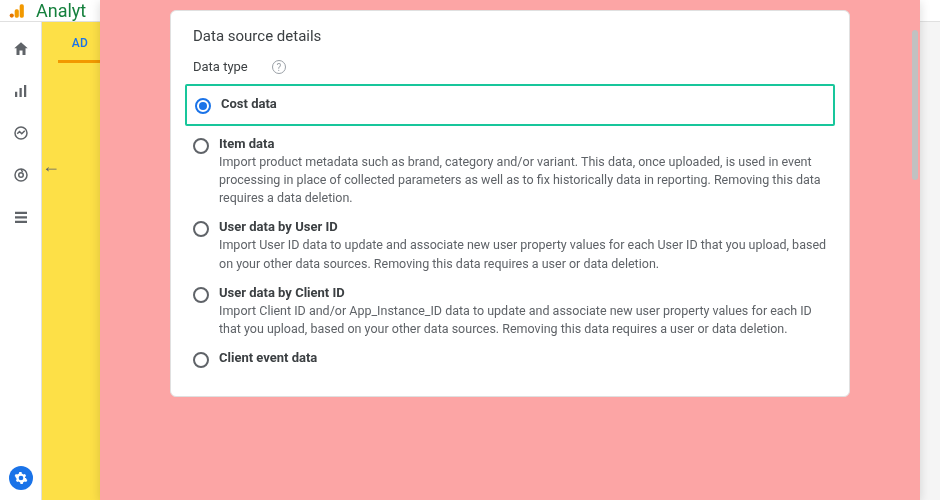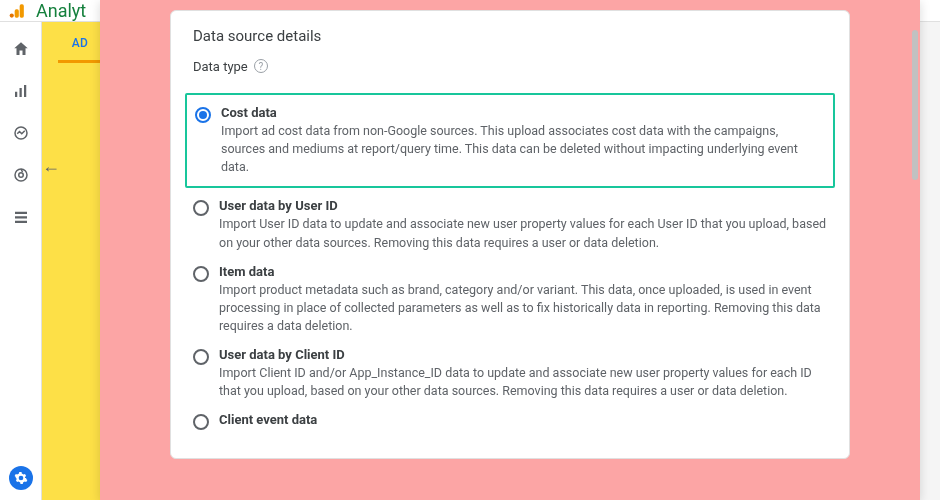--- a/index.html
+++ b/index.html
@@ -129,25 +129,25 @@
     max-width: 350px;
     padding: 8px 10px;
     border: 1px solid #dadce0;
     border-radius: 4px;
     font-size: 13px;
     color: #3c4043;
     font-family: inherit;
   }
   .data-type-row {
     display: flex;
-    align-items: flex-start;
-    gap: 6px;
+    align-items: flex-end;
+    gap: 24px;
     font-size: 13px;
     color: #3c4043;
-    margin-bottom: 23px;
+    margin-bottom: 14px;
   }
   .help-icon {
     width: 14px; height: 14px;
     border: 1px solid #9aa0a6;
     border-radius: 50%;
     display: inline-flex;
     align-items: center; justify-content: center;
     font-size: 10px; color: #9aa0a6;
   }
   .radio-option {
@@ -260,46 +260,45 @@
       <span>Data type</span>
       <span class="help-icon">?</span>
     </div>
 
     <div id="radio-list">
         <div class="highlight-selected">
     <div class="radio-option">
       <div class="radio-btn selected"></div>
       <div class="radio-content">
         <div class="radio-title">Cost data</div>
-        <div class="radio-desc">Import ad cost data from non-Google sources. This upload associates cost data with the campaigns, sources and mediums at report/query time. This data can be deleted without impacting underlying event data.</div>
+      </div>
+    </div>
+        </div>
+        <div>
+    <div class="radio-option">
+      <div class="radio-btn "></div>
+      <div class="radio-content">
+        <div class="radio-title">Item data</div>
+        <div class="radio-desc">Import product metadata such as brand, category and/or variant. This data, once uploaded, is used in event processing in place of collected parameters as well as to fix historically data in reporting. Removing this data requires a data deletion.</div>
       </div>
     </div>
         </div>
         <div>
     <div class="radio-option">
       <div class="radio-btn "></div>
       <div class="radio-content">
         <div class="radio-title">User data by User ID</div>
         <div class="radio-desc">Import User ID data to update and associate new user property values for each User ID that you upload, based on your other data sources. Removing this data requires a user or data deletion.</div>
       </div>
     </div>
         </div>
         <div>
     <div class="radio-option">
       <div class="radio-btn "></div>
       <div class="radio-content">
-        <div class="radio-title">Item data</div>
-        <div class="radio-desc">Import product metadata such as brand, category and/or variant. This data, once uploaded, is used in event processing in place of collected parameters as well as to fix historically data in reporting. Removing this data requires a data deletion.</div>
-      </div>
-    </div>
-        </div>
-        <div>
-    <div class="radio-option">
-      <div class="radio-btn "></div>
-      <div class="radio-content">
         <div class="radio-title">User data by Client ID</div>
         <div class="radio-desc">Import Client ID and/or App_Instance_ID data to update and associate new user property values for each ID that you upload, based on your other data sources. Removing this data requires a user or data deletion.</div>
       </div>
     </div>
         </div>
         <div>
     <div class="radio-option">
       <div class="radio-btn "></div>
       <div class="radio-content">
         <div class="radio-title">Client event data</div>

